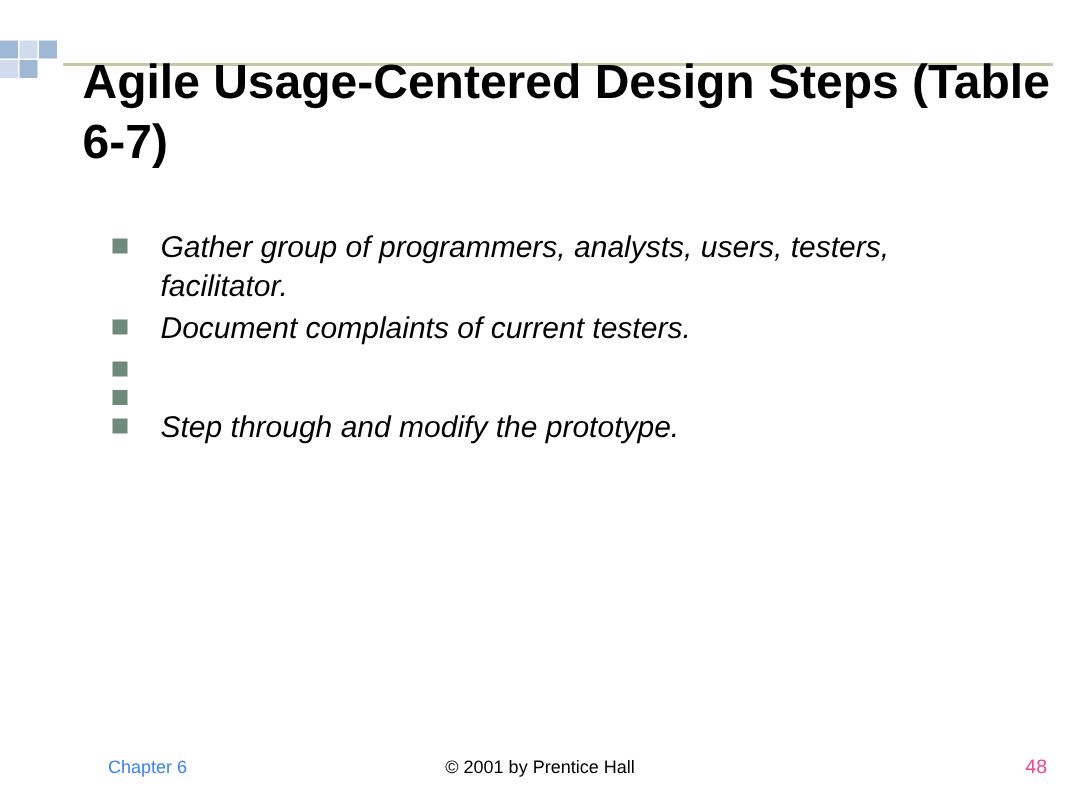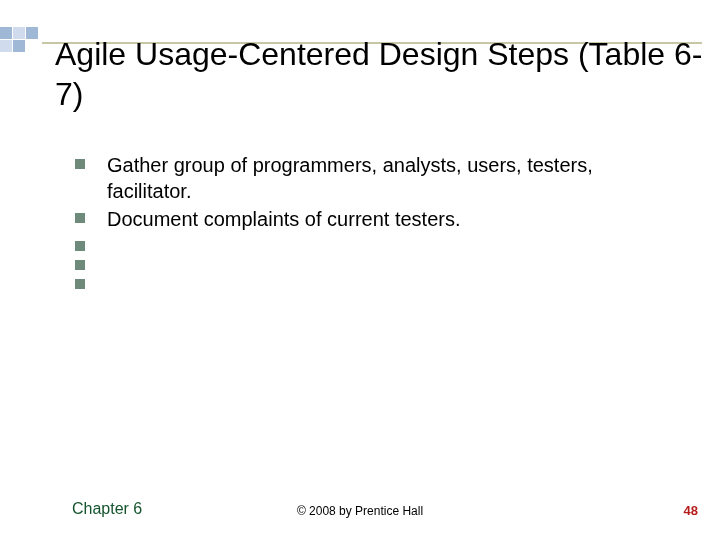--- a/index.html
+++ b/index.html
@@ -32,21 +32,21 @@
     height: 2px;
     background: #c7c7a6;
   }
   .title {
     position: absolute;
     top: 34px;
     left: 55px;
     font-size: 32px;
     color: #000;
     line-height: 1.25;
-    font-weight: normal;
+    font-weight: bold;
   }
   .content {
     position: absolute;
     top: 152px;
     left: 75px;
     width: 600px;
   }
   .bullet-item {
     display: flex;
     align-items: flex-start;
@@ -57,51 +57,52 @@
     width: 10px;
     height: 10px;
     background: #6e8a7a;
     margin-top: 7px;
     margin-right: 22px;
     flex-shrink: 0;
   }
   .bullet-text {
     font-size: 20px;
     color: #000;
+    font-style: italic;
   }
   .footer {
     position: absolute;
     bottom: 22px;
     left: 0;
     width: 100%;
     height: 20px;
   }
   .footer-left {
     position: absolute;
     left: 72px;
     bottom: 0;
-    font-size: 16px;
-    color: #14532d;
+    font-size: 12px;
+    color: #3b82f6;
   }
   .footer-center {
     position: absolute;
     left: 0;
     right: 0;
     bottom: 0;
     text-align: center;
     font-size: 12px;
     color: #000;
   }
   .footer-right {
     position: absolute;
     right: 22px;
     bottom: 0;
     font-size: 13px;
-    font-weight: bold;
-    color: #b91c1c;
+    font-weight: normal;
+    color: #ec4899;
   }
 </style>
 </head>
 <body>
 
 <div class="decoration">
   <div id="deco-squares">
       <div class="deco-square" style="left: 0px; top: 9px; background: rgb(159, 184, 214);"></div>
       <div class="deco-square" style="left: 13px; top: 9px; background: rgb(208, 220, 237);"></div>
       <div class="deco-square" style="left: 26px; top: 9px; background: rgb(159, 184, 214);"></div>
@@ -123,20 +124,21 @@
       <div class="bullet-text">Document complaints of current testers.</div>
     </div>
     <div class="bullet-item">
       <div class="bullet-icon"></div>
     </div>
     <div class="bullet-item">
       <div class="bullet-icon"></div>
     </div>
     <div class="bullet-item">
       <div class="bullet-icon"></div>
+      <div class="bullet-text">Step through and modify the prototype.</div>
     </div>
   </div>
 
 <div class="footer">
   <div class="footer-left">Chapter 6</div>
-  <div class="footer-center">© 2008 by Prentice Hall</div>
+  <div class="footer-center">© 2001 by Prentice Hall</div>
   <div class="footer-right">48</div>
 </div>
 
 </body></html>

